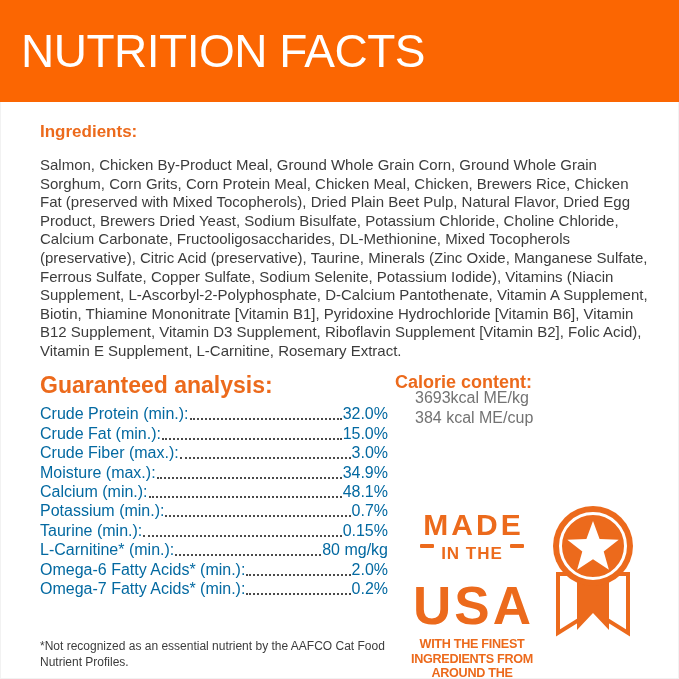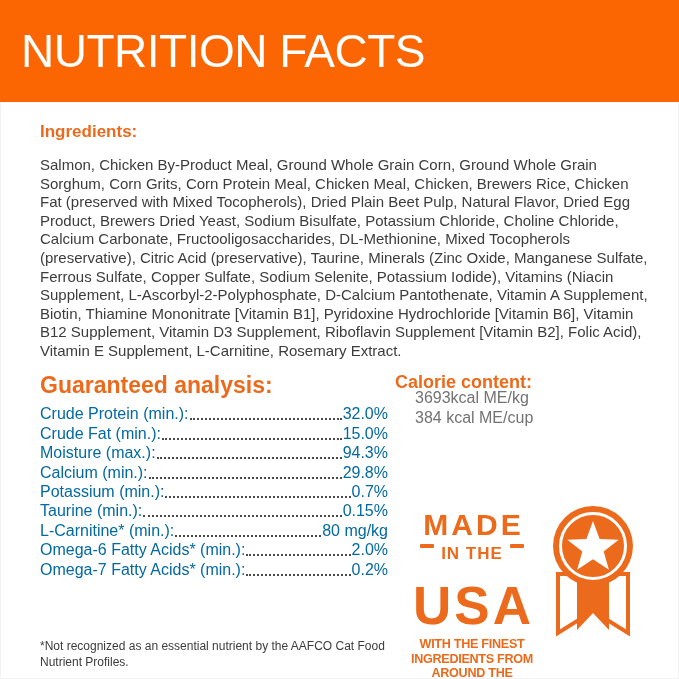--- a/index.html
+++ b/index.html
@@ -81,28 +81,33 @@
       <span class="ga-label">Crude Protein (min.):</span>
       <span class="ga-dots"></span>
       <span class="ga-value">32.0%</span>
     </div>
     <div class="ga-row">
       <span class="ga-label">Crude Fat (min.):</span>
       <span class="ga-dots"></span>
       <span class="ga-value">15.0%</span>
     </div>
     <div class="ga-row">
+      <span class="ga-label">Crude Fiber (max.):</span>
+      <span class="ga-dots"></span>
+      <span class="ga-value">3.0%</span>
+    </div>
+    <div class="ga-row">
       <span class="ga-label">Moisture (max.):</span>
       <span class="ga-dots"></span>
-      <span class="ga-value">94.3%</span>
+      <span class="ga-value">34.9%</span>
     </div>
     <div class="ga-row">
       <span class="ga-label">Calcium (min.):</span>
       <span class="ga-dots"></span>
-      <span class="ga-value">29.8%</span>
+      <span class="ga-value">48.1%</span>
     </div>
     <div class="ga-row">
       <span class="ga-label">Potassium (min.):</span>
       <span class="ga-dots"></span>
       <span class="ga-value">0.7%</span>
     </div>
     <div class="ga-row">
       <span class="ga-label">Taurine (min.):</span>
       <span class="ga-dots"></span>
       <span class="ga-value">0.15%</span>

